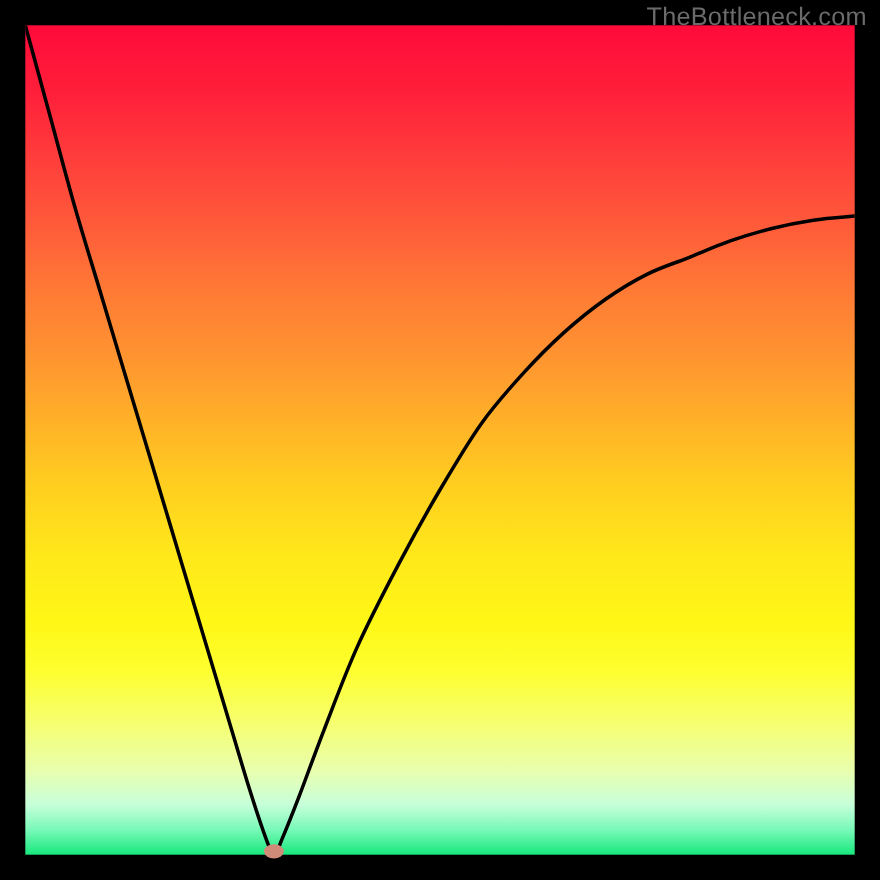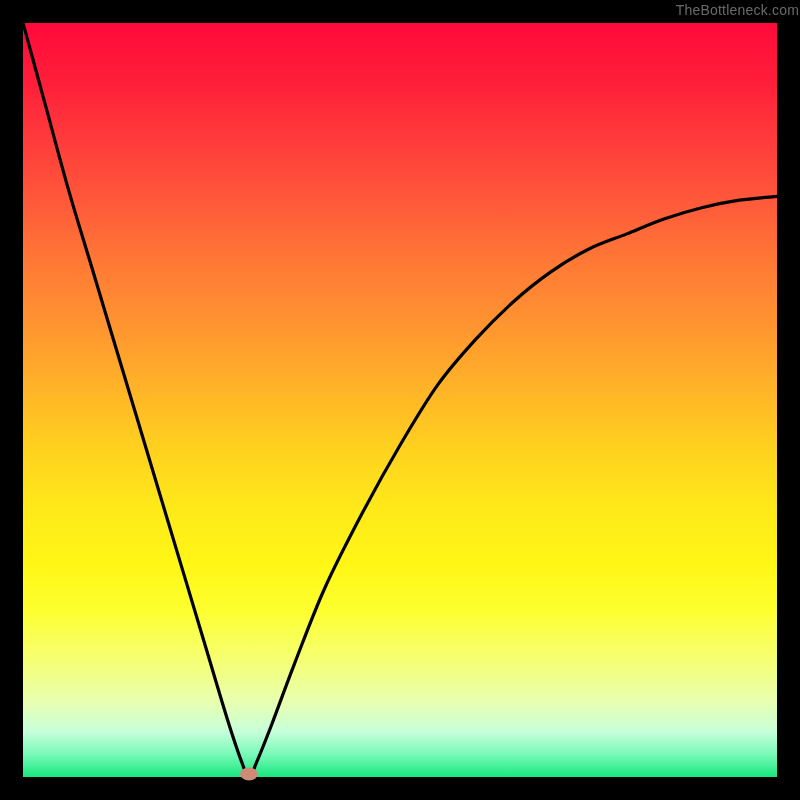--- a/index.html
+++ b/index.html
@@ -32,23 +32,23 @@
       #f6ff6e 84%,
       #e8ffb0 90%,
       #c6ffda 94%,
       #78f9b8 97%,
       #17e87d 100%
     );
   }
   .watermark {
     position: absolute;
     top: 2px;
-    right: 1px;
+    right: 12px;
     color: #6b6b6b;
-    font-size: 14px;
+    font-size: 23px;
     font-weight: 500;
     letter-spacing: 0.2px;
     z-index: 5;
   }
   svg.curve {
     position: absolute;
     left: 0;
     top: 0;
     width: 754px;
     height: 754px;

